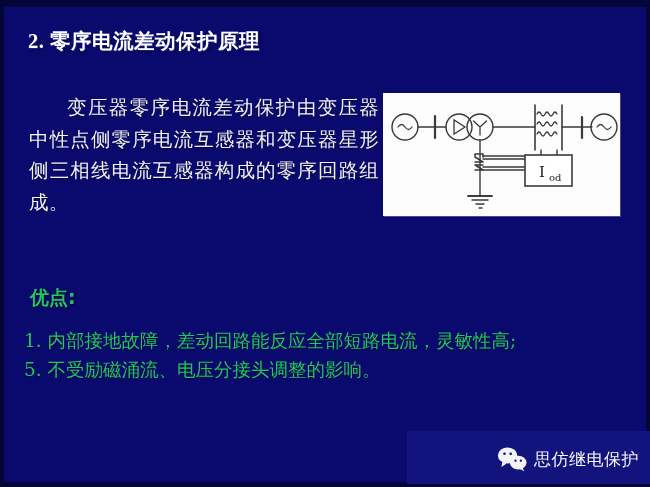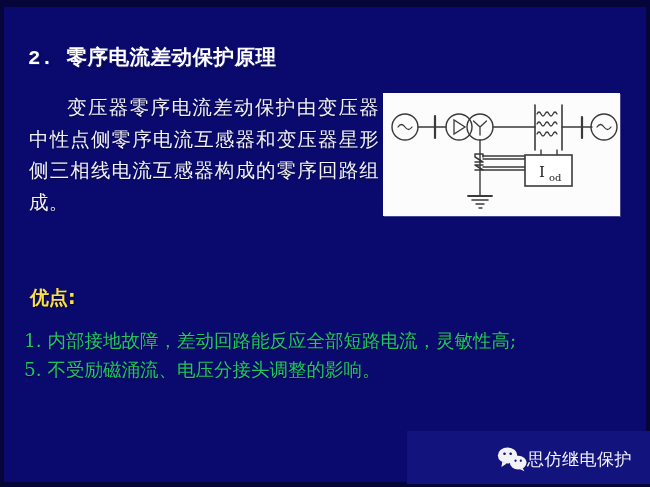--- a/index.html
+++ b/index.html
@@ -23,28 +23,27 @@
   #frame-top    { left:0; top:0;    width:650px; height:7px; }
   #frame-bottom { left:0; bottom:0; width:650px; height:5px; }
   #frame-left   { left:0; top:0;    width:4px;   height:487px; }
   #frame-right  { right:0; top:0;   width:4px;   height:487px; }
 
   
   #title {
     position: absolute;
     left: 28px;
     top: 27px;
-    font-family: Liberation Mono, monospace;
+    font-family: Liberation Serif, serif;
     font-size: 20.5px;
     font-weight: bold;
     color: #ffffff;
     letter-spacing: 0.5px;
     text-shadow: 1px 1px 0 #1a1a8c, 2px 2px 2px rgba(0,0,0,0.45);
     white-space: nowrap;
-    margin-top: 16px;
   }
 
   
   #paragraph {
     position: absolute;
     left: 29px;
     top: 92px;
     width: 350px;
     font-family: "DejaVu Serif", serif;
     font-size: 19.5px;
@@ -69,21 +68,21 @@
   #figure-svg { display:block; width:237px; height:123px; }
 
   
   #advantages-title {
     position: absolute;
     left: 30px;
     top: 285px;
     font-family: "DejaVu Sans", sans-serif;
     font-size: 19px;
     font-weight: bold;
-    color: #fde047;
+    color: #22c55e;
     text-shadow: 1px 1px 1px rgba(0,0,0,0.55);
     white-space: nowrap;
   }
 
   
   #advantages-list {
     position: absolute;
     left: 24px;
     top: 326px;
     width: 612px;
@@ -105,20 +104,21 @@
     width: 243px;
     height: 53px;
     background: #13137e;
   }
   #watermark {
     position: absolute;
     left: 497px;
     top: 446px;
     display: flex;
     align-items: center;
+    gap: 7px;
   }
   #wechat-icon { width: 30px; height: 26px; display:block; }
   #watermark-text {
     font-family: "DejaVu Sans", sans-serif;
     font-size: 17px;
     color: #f5f5fa;
     letter-spacing: 0.5px;
     white-space: nowrap;
   }
 </style>

